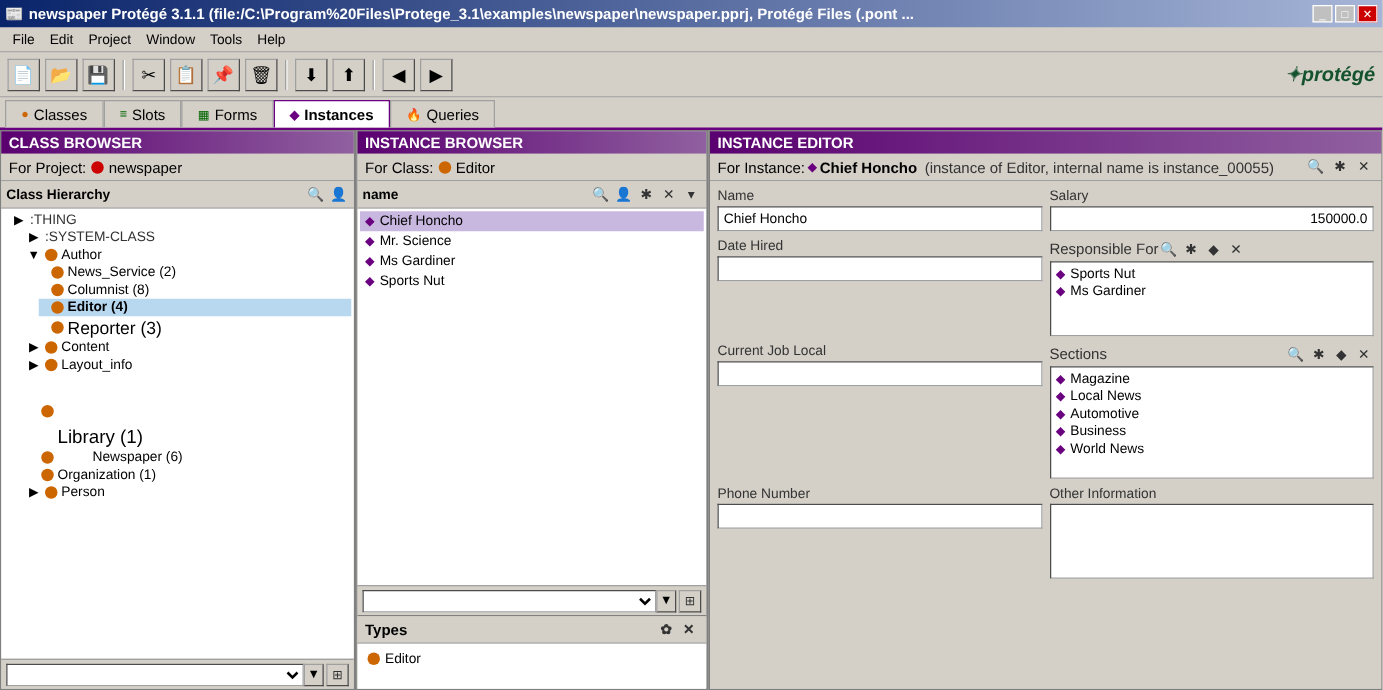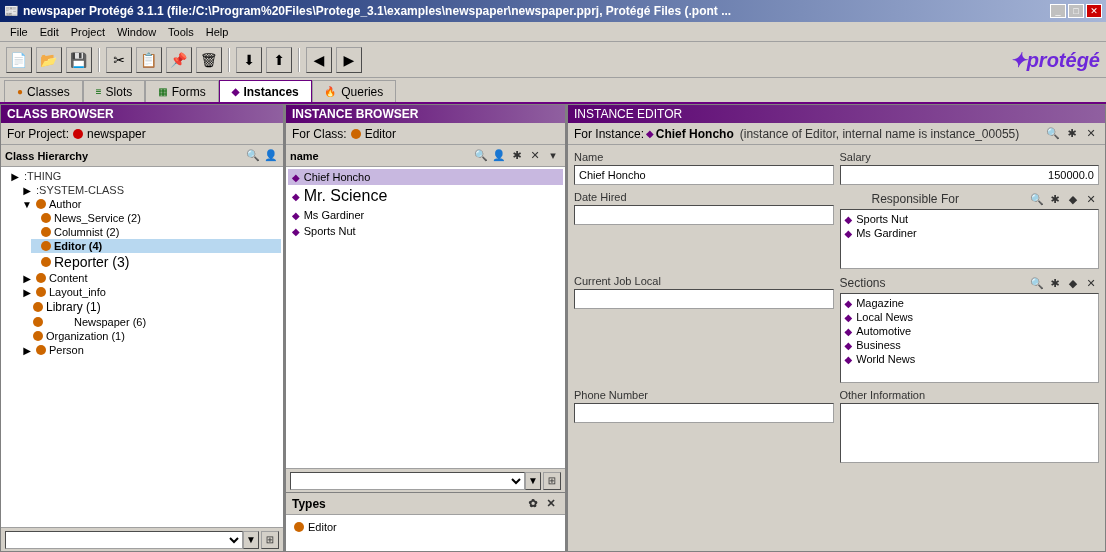--- a/index.html
+++ b/index.html
@@ -208,21 +208,21 @@
       font-size: 11px;
       display: flex; align-items: center; justify-content: space-between;
       border-bottom: 1px solid #a0a0a0;
       height: 22px;
     }
 
     
     .instance-editor-header {
       background: linear-gradient(to right, #5a0070, #9060a0);
       color: white;
-      font-weight: normal;
+      font-weight: bold;
       font-size: 11px;
       padding: 2px 6px;
       height: 18px;
       display: flex; align-items: center;
     }
     .instance-editor-subheader {
       background: #d4d0c8;
       padding: 2px 6px;
       font-size: 11px;
       display: flex; align-items: center; gap: 2px;
@@ -301,21 +301,21 @@
   <div class="toolbar-btn" title="Copy">📋</div>
   <div class="toolbar-btn" title="Paste">📌</div>
   <div class="toolbar-btn" title="Delete">🗑</div>
   <div class="toolbar-separator"></div>
   <div class="toolbar-btn" title="Import">⬇</div>
   <div class="toolbar-btn" title="Export">⬆</div>
   <div class="toolbar-separator"></div>
   <div class="toolbar-btn" title="Back">◀</div>
   <div class="toolbar-btn" title="Forward">▶</div>
   <div class="toolbar-logo">
-    <span style="color:#6d28d9; font-size:20px; font-style:italic; font-weight:bold;">✦protégé</span>
+    <span style="color:#14532d; font-size:16px; font-style:italic; font-weight:bold;">✦protégé</span>
   </div>
 </div>
 
 <div id="tabbar">
   <div class="tab">
     <span class="tab-icon orange">●</span>
     <span>Classes</span>
   </div>
   <div class="tab">
     <span class="tab-icon green">≡</span>
@@ -371,21 +371,21 @@
         <span style="font-size:11px;">Author</span>
       </div>
 
       <div class="tree-item indent-3">
         <span class="dot dot-orange" style="margin-left:8px;"></span>
         <span style="font-size:11px;">News_Service  (2)</span>
       </div>
 
       <div class="tree-item indent-3">
         <span class="dot dot-orange" style="margin-left:8px;"></span>
-        <span style="font-size:11px;">Columnist  (2)</span>
+        <span style="font-size:11px;">Columnist  (8)</span>
       </div>
 
       <div class="tree-item indent-3 selected">
         <span class="dot dot-orange" style="margin-left:8px;"></span>
         <span style="font-size:11px; font-weight:bold;">Editor  (4)</span>
       </div>
 
       <div class="tree-item indent-3">
         <span class="dot dot-orange" style="margin-left:8px;"></span>
         <span style="font-size:14px;">Reporter  (3)</span>
@@ -398,21 +398,21 @@
       </div>
 
       <div class="tree-item indent-2">
         <span class="tree-expand">▶</span>
         <span class="dot dot-orange"></span>
         <span style="font-size:11px;">Layout_info</span>
       </div>
 
       <div class="tree-item indent-2">
         <span class="dot dot-orange" style="margin-left:12px;"></span>
-        <span style="font-size:12px;">Library  (1)</span>
+        <span style="font-size:15px;margin-top:41px;">Library  (1)</span>
       </div>
 
       <div class="tree-item indent-2">
         <span class="dot dot-orange" style="margin-left:12px;"></span>
         <span style="font-size:11px;padding-left:28px;">Newspaper  (6)</span>
       </div>
 
       <div class="tree-item indent-2">
         <span class="dot dot-orange" style="margin-left:12px;"></span>
         <span style="font-size:11px;">Organization  (1)</span>
@@ -450,21 +450,21 @@
         <div class="small-btn">▾</div>
       </div>
     </div>
     <div class="tree-area" style="flex:1;">
       <div class="instance-item selected">
         <span style="color:#6a0080; font-size:10px;">◆</span>
         <span style="font-size:11px;">Chief Honcho</span>
       </div>
       <div class="instance-item">
         <span style="color:#6a0080; font-size:10px;">◆</span>
-        <span style="font-size:16px;">Mr. Science</span>
+        <span style="font-size:11px;">Mr. Science</span>
       </div>
       <div class="instance-item">
         <span style="color:#6a0080; font-size:10px;">◆</span>
         <span style="font-size:11px;">Ms Gardiner</span>
       </div>
       <div class="instance-item">
         <span style="color:#6a0080; font-size:10px;">◆</span>
         <span style="font-size:11px;">Sports Nut</span>
       </div>
     </div>
@@ -519,21 +519,21 @@
         <div class="field-label">Salary</div>
         <input type="text" class="field-input salary-input" value="150000.0" style="">
       </div>
 
       <div class="field-group">
         <div class="field-label">Date Hired</div>
         <input type="text" class="field-input" style="">
       </div>
 
       <div class="field-group">
-        <div class="field-label" style="display:flex; align-items:center; justify-content:space-between;margin-left:32px;">
+        <div class="field-label" style="display:flex; align-items:center; ">
           <span>Responsible For</span>
           <div style="display:flex; gap:2px;">
             <div class="small-btn">🔍</div>
             <div class="small-btn">✱</div>
             <div class="small-btn">◆</div>
             <div class="small-btn">✕</div>
           </div>
         </div>
         <div class="list-box">
           <div class="list-box-item">

